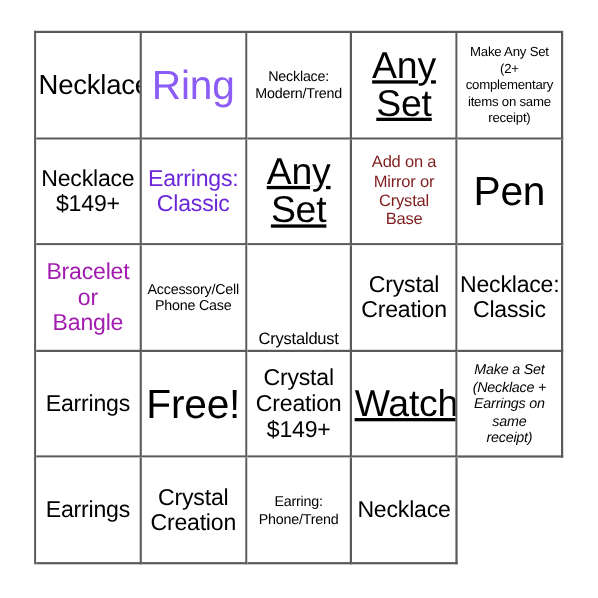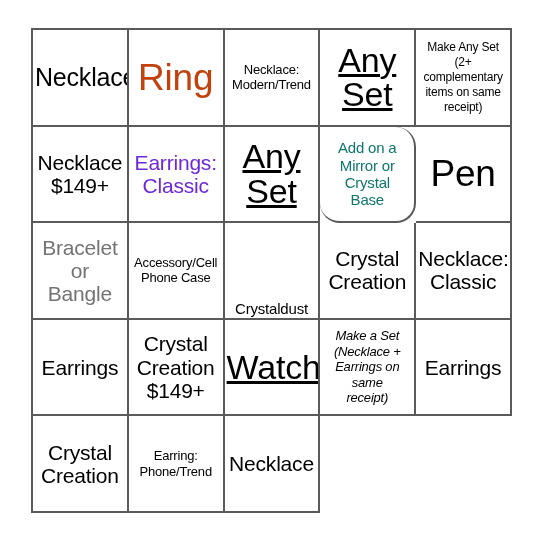--- a/index.html
+++ b/index.html
@@ -60,21 +60,21 @@
   .s-xs  .txt { font-size: 13px; line-height: 1.2; }
   .s-xxs .txt { font-size: 12px; line-height: 1.25; }
 </style>
 </head>
 <body>
 
 <div id="bingo-card" style="grid-template-columns: repeat(5, 1fr); grid-template-rows: repeat(5, 1fr); border-top-color: rgb(90, 90, 90); border-left-color: rgb(90, 90, 90); background: rgb(255, 255, 255);">
     <div class="cell s-lg" style="border-right-color: rgb(90, 90, 90); border-bottom-color: rgb(90, 90, 90); color: rgb(0, 0, 0);">
       <span class="txt">Necklace</span>
     </div>
-    <div class="cell s-xxl" style="border-right-color: rgb(90, 90, 90); border-bottom-color: rgb(90, 90, 90); color: #c2410c;">
+    <div class="cell s-xxl" style="border-right-color: rgb(90, 90, 90); border-bottom-color: rgb(90, 90, 90); color: #8b5cf6;">
       <span class="txt">Ring</span>
     </div>
     <div class="cell s-xs" style="border-right-color: rgb(90, 90, 90); border-bottom-color: rgb(90, 90, 90); color: rgb(0, 0, 0);">
       <span class="txt">Necklace:
 Modern/Trend</span>
     </div>
     <div class="cell s-xl" style="border-right-color: rgb(90, 90, 90); border-bottom-color: rgb(90, 90, 90); color: rgb(0, 0, 0);">
       <span class="txt">Any
 Set</span>
     </div>
@@ -86,30 +86,30 @@
 $149+</span>
     </div>
     <div class="cell s-md" style="border-right-color: rgb(90, 90, 90); border-bottom-color: rgb(90, 90, 90); color: #6d28d9;">
       <span class="txt">Earrings:
 Classic</span>
     </div>
     <div class="cell s-xl" style="border-right-color: rgb(90, 90, 90); border-bottom-color: rgb(90, 90, 90); color: rgb(0, 0, 0);">
       <span class="txt">Any
 Set</span>
     </div>
-    <div class="cell s-sm" style="border-right-color: rgb(90, 90, 90); border-bottom-color: rgb(90, 90, 90); color: #0f766e; border-radius: 20px;">
+    <div class="cell s-sm" style="border-right-color: rgb(90, 90, 90); border-bottom-color: rgb(90, 90, 90); color: #7f1d1d;">
       <span class="txt">Add on a
 Mirror or
 Crystal
 Base</span>
     </div>
     <div class="cell s-xxl" style="border-right-color: rgb(90, 90, 90); border-bottom-color: rgb(90, 90, 90); color: rgb(0, 0, 0);">
       <span class="txt">Pen</span>
     </div>
-    <div class="cell s-md" style="border-right-color: rgb(90, 90, 90); border-bottom-color: rgb(90, 90, 90); color: #737373;">
+    <div class="cell s-md" style="border-right-color: rgb(90, 90, 90); border-bottom-color: rgb(90, 90, 90); color: #a21caf;">
       <span class="txt">Bracelet
 or
 Bangle</span>
     </div>
     <div class="cell s-xs" style="border-right-color: rgb(90, 90, 90); border-bottom-color: rgb(90, 90, 90); color: rgb(0, 0, 0); justify-content: center;">
       <span class="txt">Accessory/Cell
 Phone Case</span>
     </div>
     <div class="cell s-sm" style="border-right-color: rgb(90, 90, 90); border-bottom-color: rgb(90, 90, 90); color: rgb(0, 0, 0); align-items: flex-end;">
       <span class="txt">Crystaldust</span>
@@ -117,20 +117,23 @@
     <div class="cell s-md" style="border-right-color: rgb(90, 90, 90); border-bottom-color: rgb(90, 90, 90); color: rgb(0, 0, 0);">
       <span class="txt">Crystal
 Creation</span>
     </div>
     <div class="cell s-md" style="border-right-color: rgb(90, 90, 90); border-bottom-color: rgb(90, 90, 90); color: rgb(0, 0, 0);">
       <span class="txt">Necklace:
 Classic</span>
     </div>
     <div class="cell s-md" style="border-right-color: rgb(90, 90, 90); border-bottom-color: rgb(90, 90, 90); color: rgb(0, 0, 0);">
       <span class="txt">Earrings</span>
+    </div>
+    <div class="cell s-xxl" style="border-right-color: rgb(90, 90, 90); border-bottom-color: rgb(90, 90, 90); color: rgb(0, 0, 0);">
+      <span class="txt">Free!</span>
     </div>
     <div class="cell s-md" style="border-right-color: rgb(90, 90, 90); border-bottom-color: rgb(90, 90, 90); color: rgb(0, 0, 0);">
       <span class="txt">Crystal
 Creation
 $149+</span>
     </div>
     <div class="cell s-xl" style="border-right-color: rgb(90, 90, 90); border-bottom-color: rgb(90, 90, 90); color: rgb(0, 0, 0);">
       <span class="txt">Watch</span>
     </div>
     <div class="cell s-xs" style="border-right-color: rgb(90, 90, 90); border-bottom-color: rgb(90, 90, 90); color: rgb(0, 0, 0); font-style: italic;">

